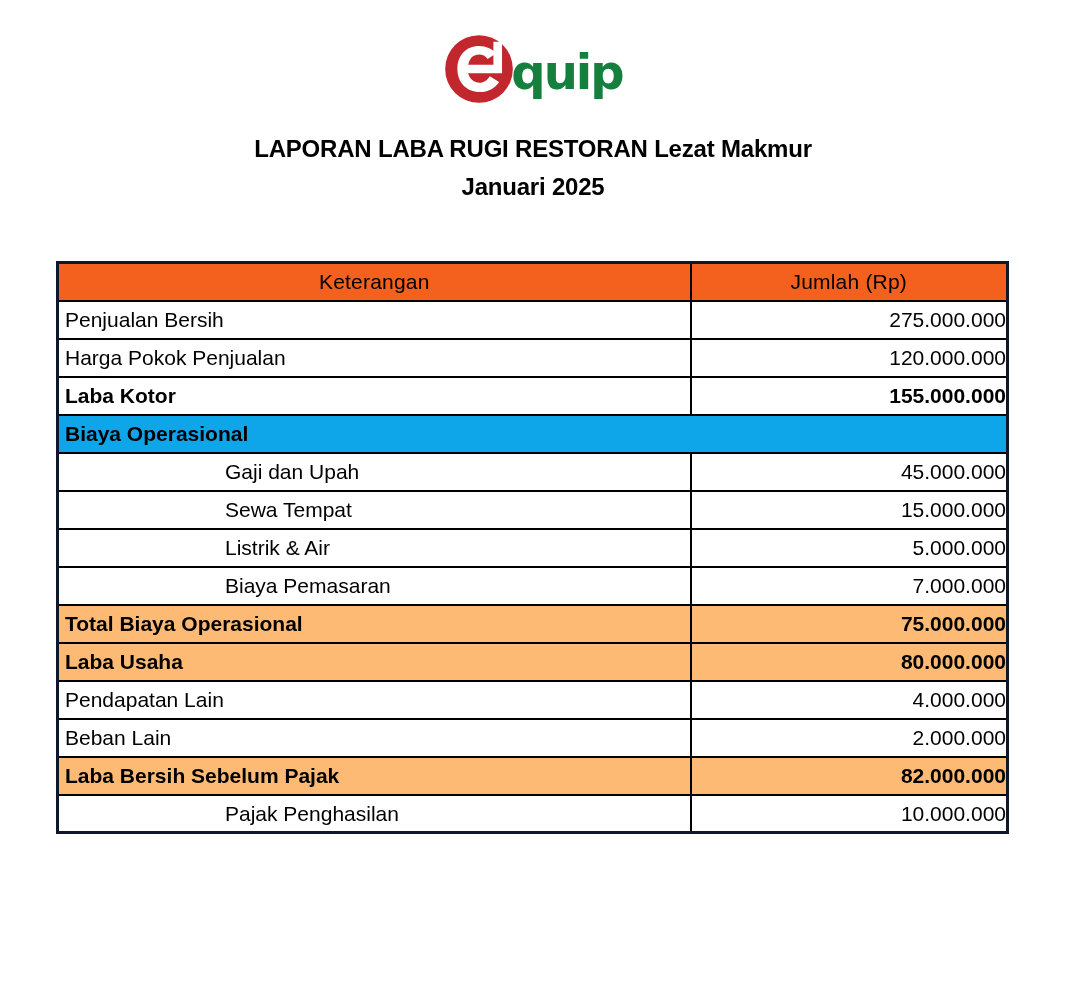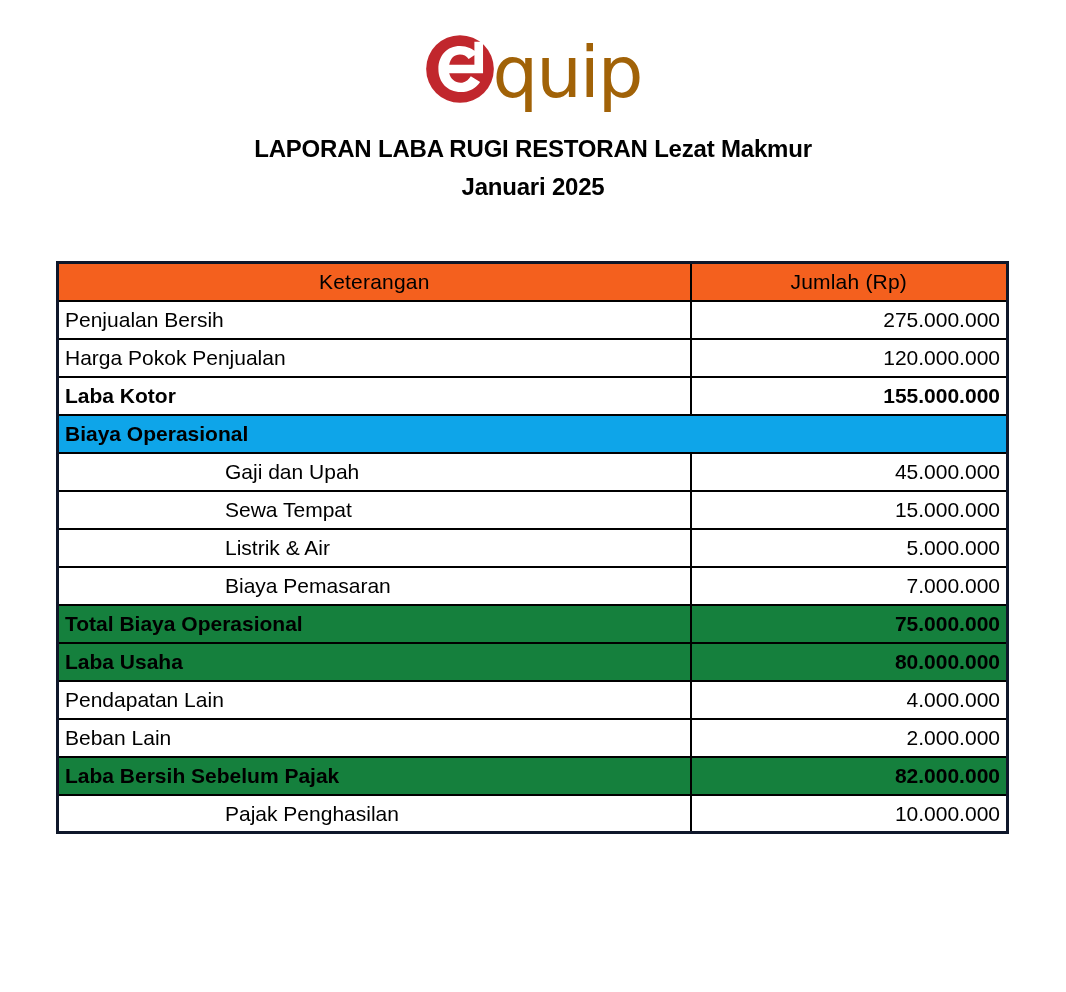--- a/index.html
+++ b/index.html
@@ -32,24 +32,24 @@
     height: 78px;
   }
   .logo-e {
     width: 72px;
     height: 72px;
     flex: 0 0 72px;
     display: block;
   }
   .logo-text {
     font-family: "DejaVu Sans", sans-serif;
-    font-size: 72px;
-    font-weight: 400;
+    font-size: 48px;
+    font-weight: 700;
     letter-spacing: -2px;
-    color: #a16207;
+    color: #15803d;
     line-height: 72px;
     margin-left: -4px;
     position: relative;
     top: 3px;
   }
 
   
   .title-block {
     text-align: center;
     margin-top: 22px;
@@ -105,33 +105,32 @@
   td.desc {
     text-align: left;
     padding-left: 6px;
   }
   td.desc.indent {
     padding-left: 166px;
   }
   
   td.amt {
     text-align: right;
-    padding-right: 6px;
   }
 
   tr.bold td { font-weight: 700; }
 
   tr.section td {
     background: #0ea5e9;
     font-weight: 700;
     text-align: left;
     padding-left: 6px;
   }
   tr.total td {
-    background: #15803d;
+    background: #fdba74;
     font-weight: 700;
   }
 </style>
 </head>
 <body>
 
 <div class="logo-wrap">
   <div class="logo">
     <svg class="logo-e" viewBox="0 0 100 100">
       <circle cx="50" cy="50" r="47" fill="#C1272D"></circle>

